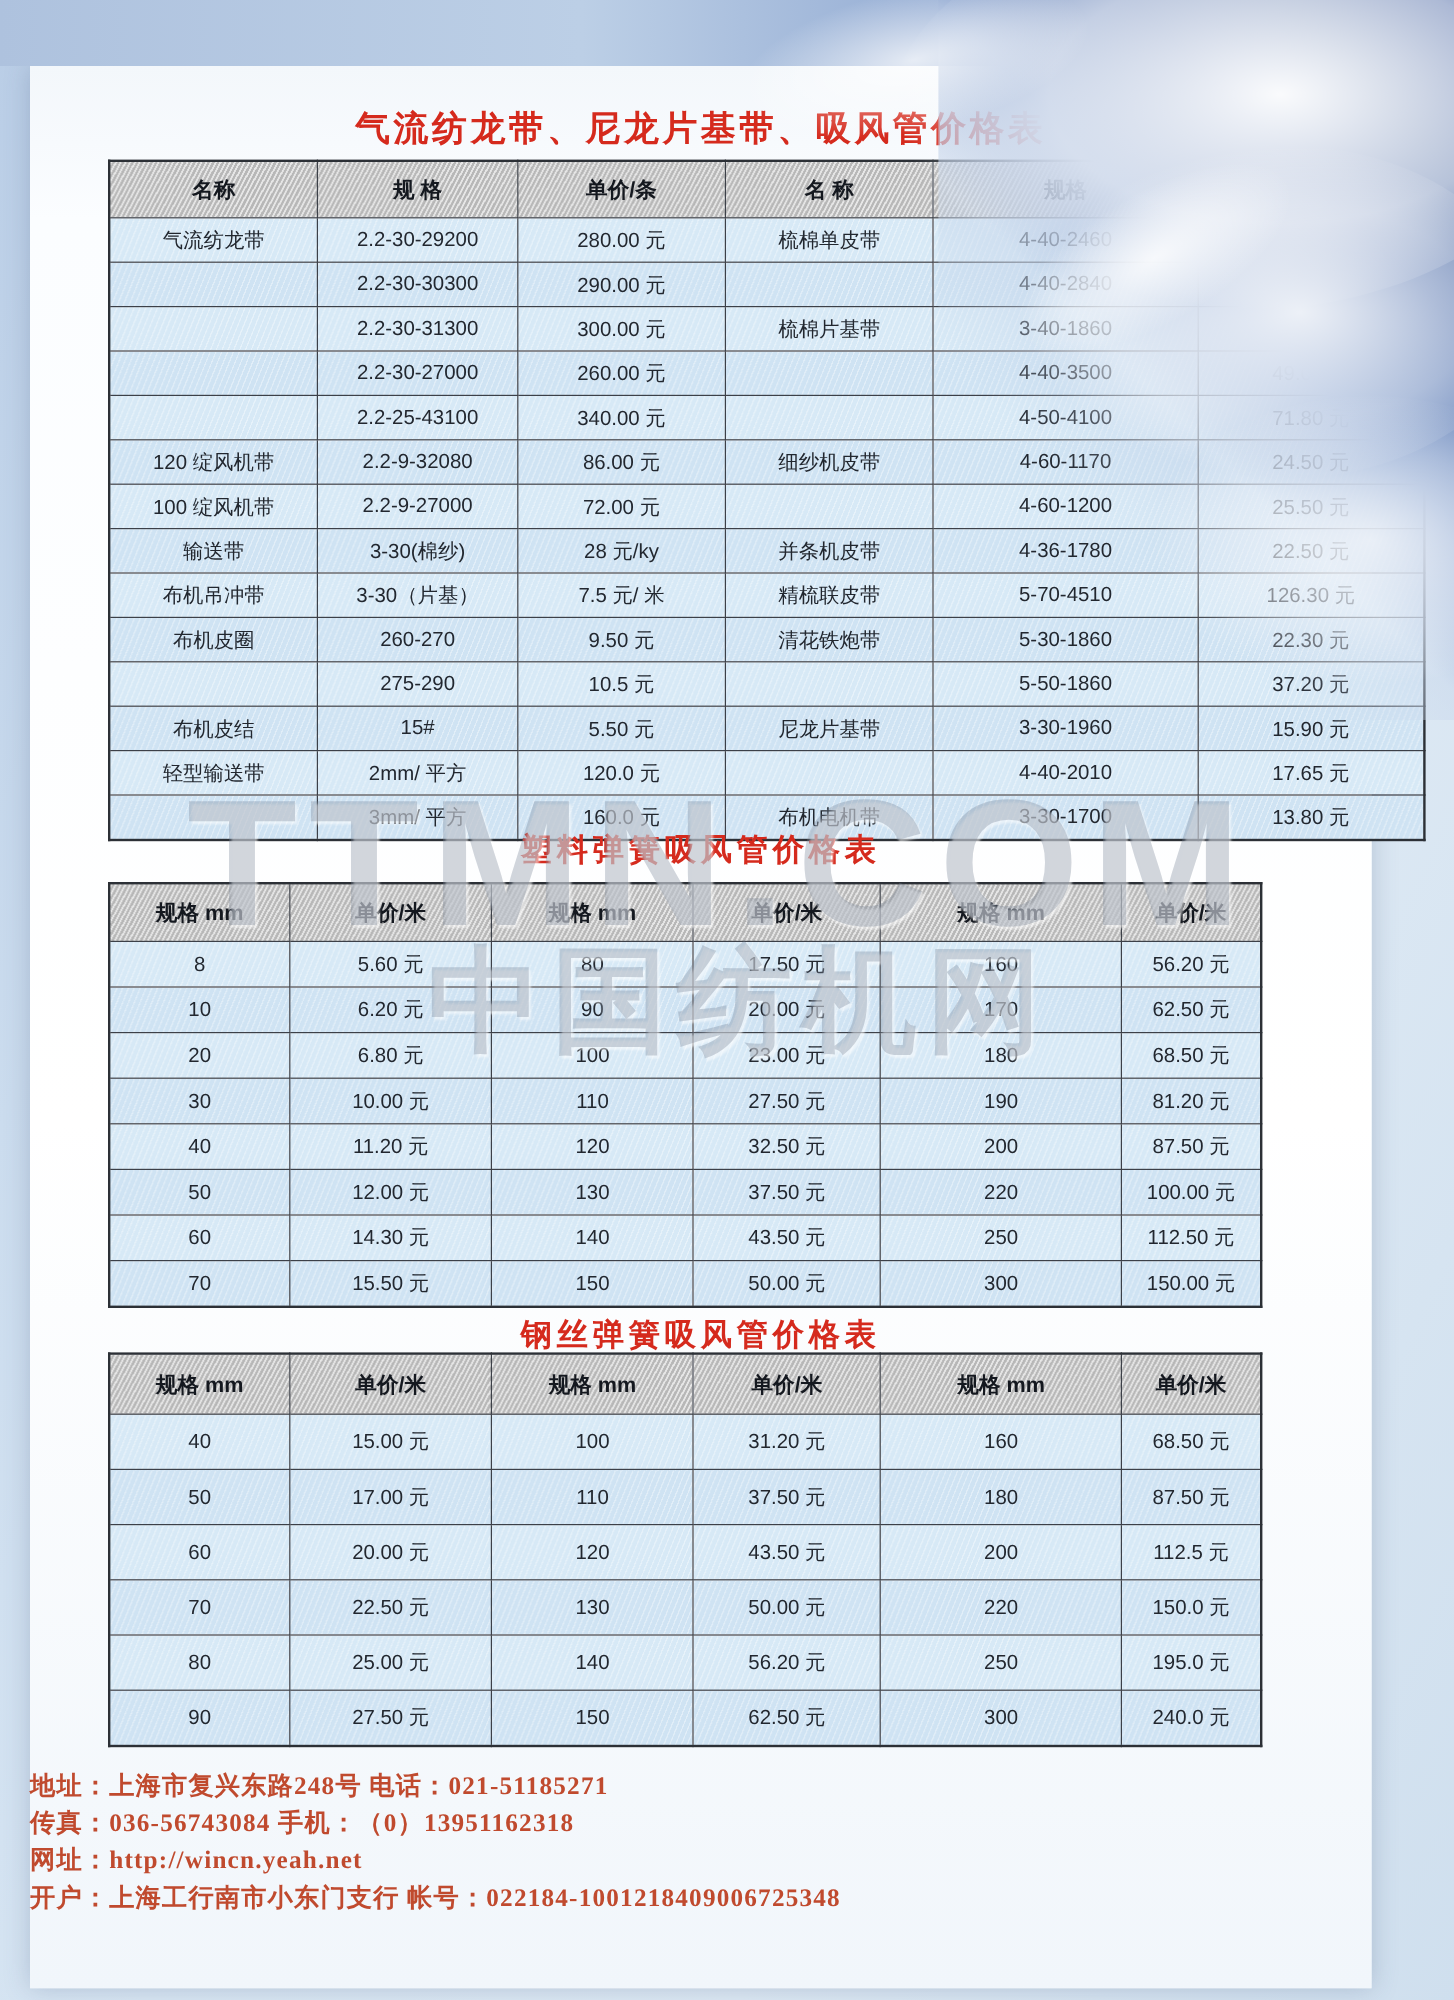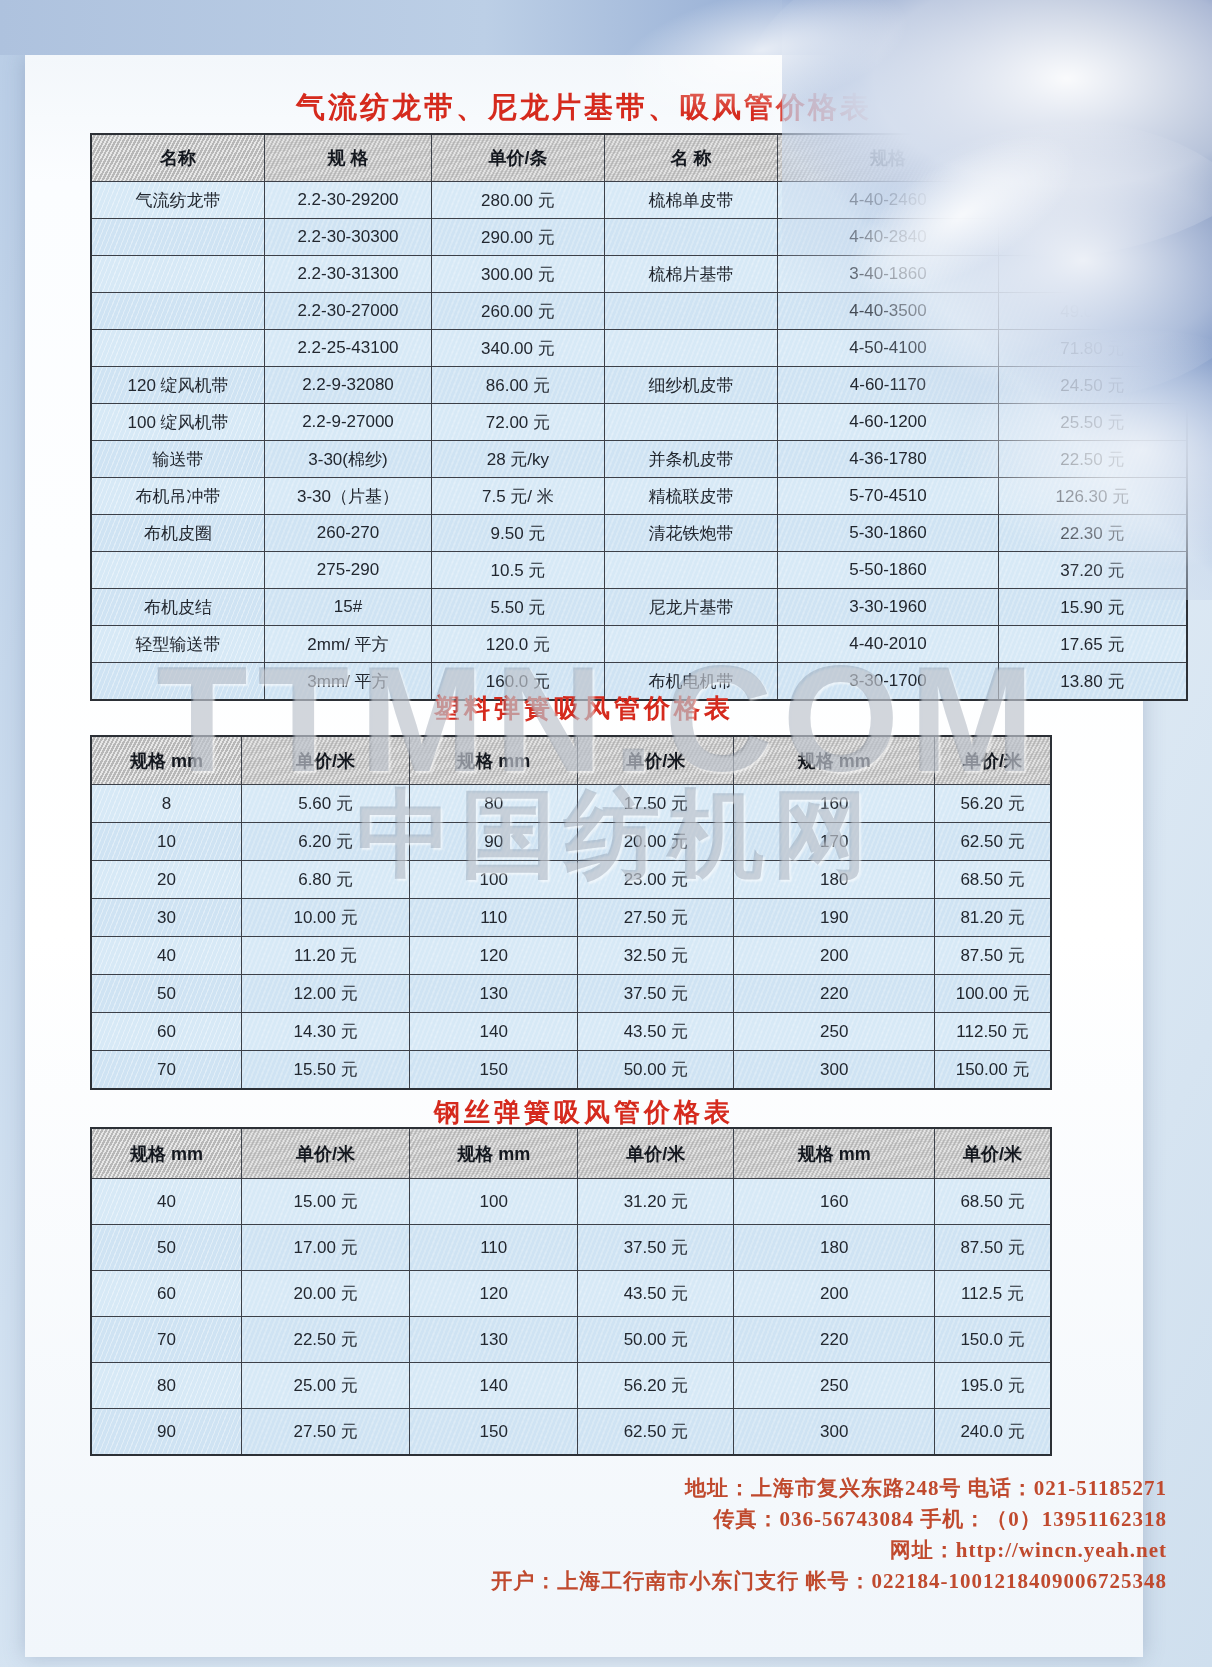--- a/index.html
+++ b/index.html
@@ -96,23 +96,23 @@
   .watermark{
     position:absolute;left:0;width:100%;text-align:center;z-index:7;pointer-events:none;
     font-weight:bold;color:rgba(115,126,146,0.32);
     text-shadow:2px 2px 2px rgba(255,255,255,0.55);
     padding-left:16px;
   }
   .wm1{top:578px;font-size:150px;letter-spacing:10px;}
   .wm2{top:716px;font-size:96px;letter-spacing:8px;margin-left:16px;}
 
   .footer{
-    position:absolute;left:0;top:1418px;width:100%;text-align:right;z-index:3;
+    position:absolute;left:0;top:1418px;width:100%;text-align:left;z-index:3;
     color:#c04a2e;font-size:21px;font-weight:600;line-height:31px;
-    font-family:"Liberation Serif","DejaVu Serif",serif;letter-spacing:1px;margin-left:24px;
+    font-family:"Liberation Serif","DejaVu Serif",serif;letter-spacing:1px;
   }
   .footer p{margin:0;}
 </style>
 </head>
 <body>
 
 <div class="stage">
 
   <div class="sky-topband"></div>
   <div class="sky-corner"></div>

